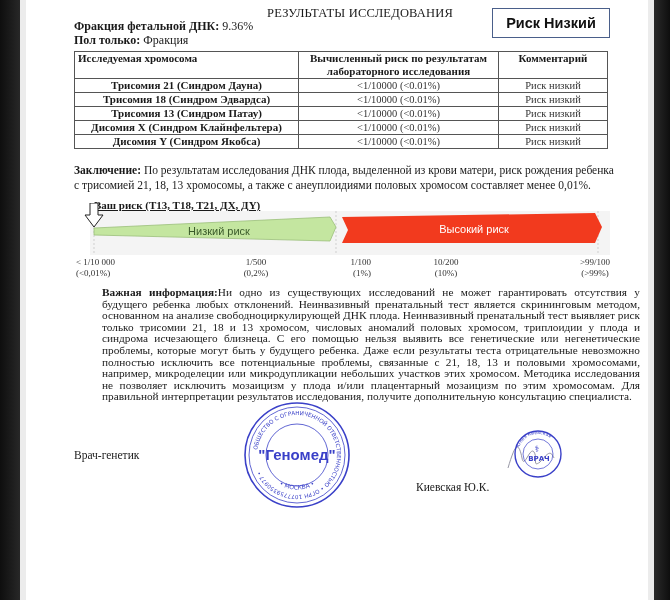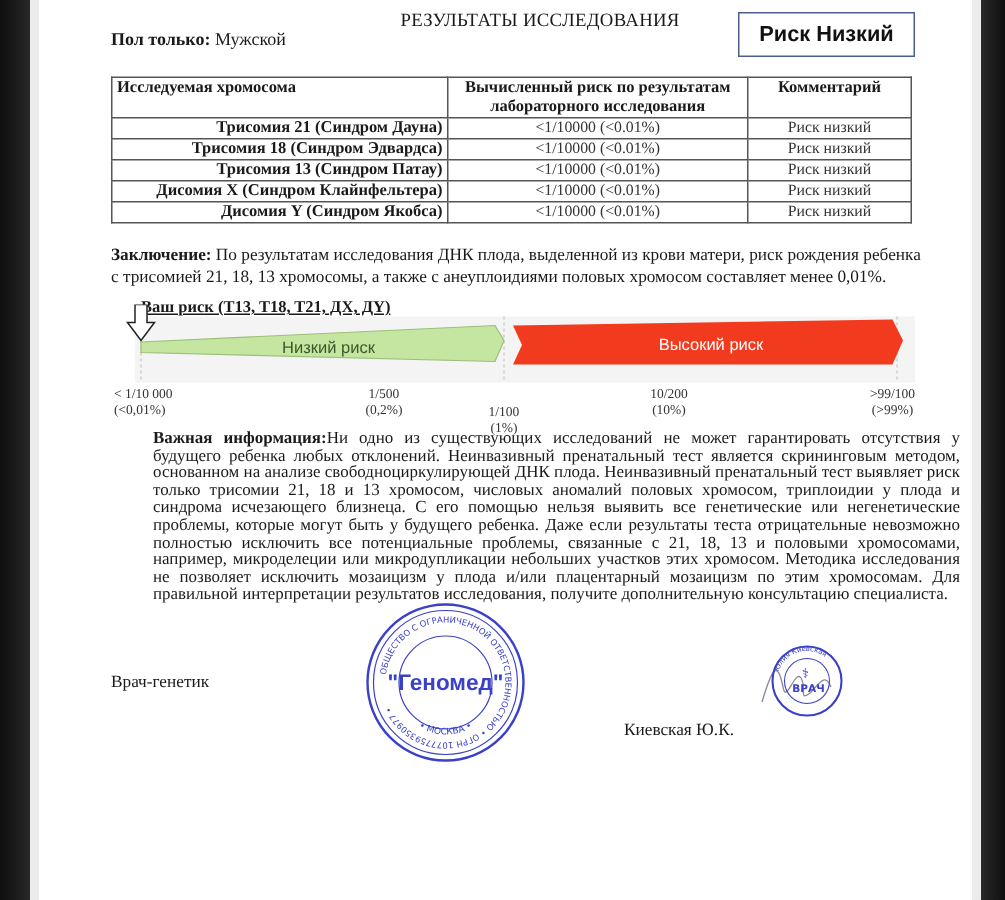--- a/index.html
+++ b/index.html
@@ -31,21 +31,21 @@
     font-family: "Liberation Sans", "DejaVu Sans", sans-serif; font-weight: bold; font-size: 14.5px; color: #111;
   }
 
   table.res {
     position: absolute; left: 0; top: 51px; width: 534px;
     border-collapse: collapse; font-size: 11px;
   }
   table.res th, table.res td { border: 1px solid #555; padding: 0 3px; line-height: 13px; }
   table.res th { font-weight: bold; text-align: center; vertical-align: top; }
   table.res th.first { text-align: left; }
-  table.res td.name { font-weight: bold; text-align: right; }
+  table.res td.name { font-weight: bold; text-align: center; }
   table.res td.val, table.res td.com { text-align: center; color: #333; font-size: 10.5px; }
   table.res col.c1 { width: 224px; }
   table.res col.c2 { width: 200px; }
 
   .conclusion { position: absolute; left: 0; top: 163px; width: 540px; font-size: 11.5px; line-height: 15px; }
   .conclusion b { font-weight: bold; }
 
   .risk-title { position: absolute; left: 20px; top: 199px; font-size: 11px; font-weight: bold; text-decoration: underline; }
   .scale { position: absolute; left: 0; top: 203px; width: 556px; height: 80px; }
   .scale svg { position: absolute; left: 0; top: 0; }
@@ -65,22 +65,26 @@
 <div class="bg-left"></div>
 <div class="bg-right"></div>
 
 <div class="page">
   <div class="content">
 
     <div class="title">РЕЗУЛЬТАТЫ ИССЛЕДОВАНИЯ</div>
 
     <div class="meta">
       <div>
+        <b>Фракция фетальной ДНК:</b>
+        <span>9.36%</span>
+      </div>
+      <div>
         <b>Пол только:</b>
-        <span>Мужской</span>
+        <span>Фракция</span>
       </div>
     </div>
 
     <div class="risk-box">Риск Низкий</div>
 
     <table class="res">
       <colgroup>
           <col class="c1">
           <col class="c2">
           <col class="c3">
@@ -142,21 +146,21 @@
         </g>
       </svg>
       <div class="tick-label" style="left:2px;top:54px;text-align:left;">
         <div>&lt; 1/10 000</div>
         <div>(&lt;0,01%)</div>
       </div>
       <div class="tick-label" style="left:147px;top:54px;">
         <div>1/500</div>
         <div>(0,2%)</div>
       </div>
-      <div class="tick-label" style="left:227px;top:66px;">
+      <div class="tick-label" style="left:227px;top:54px;text-align:right;">
         <div>1/100</div>
         <div>(1%)</div>
       </div>
       <div class="tick-label" style="left:337px;top:54px;">
         <div>10/200</div>
         <div>(10%)</div>
       </div>
       <div class="tick-label" style="left:486px;top:54px;">
         <div>&gt;99/100</div>
         <div>(&gt;99%)</div>

